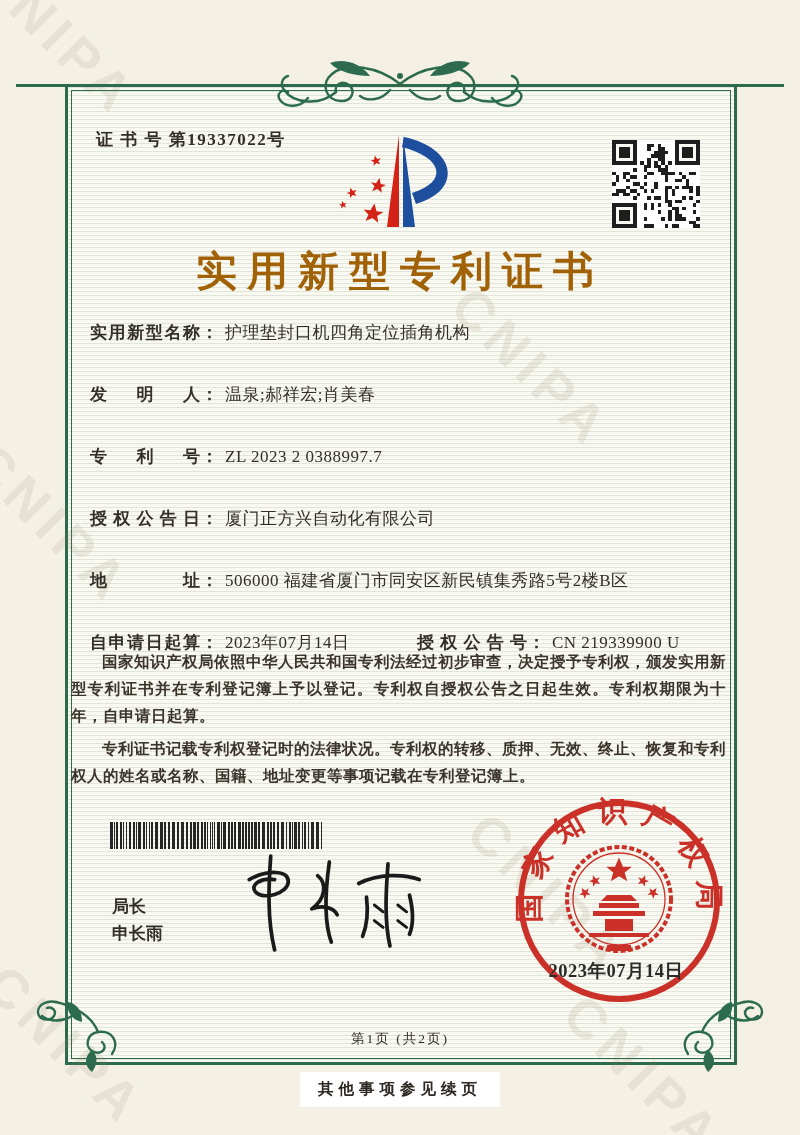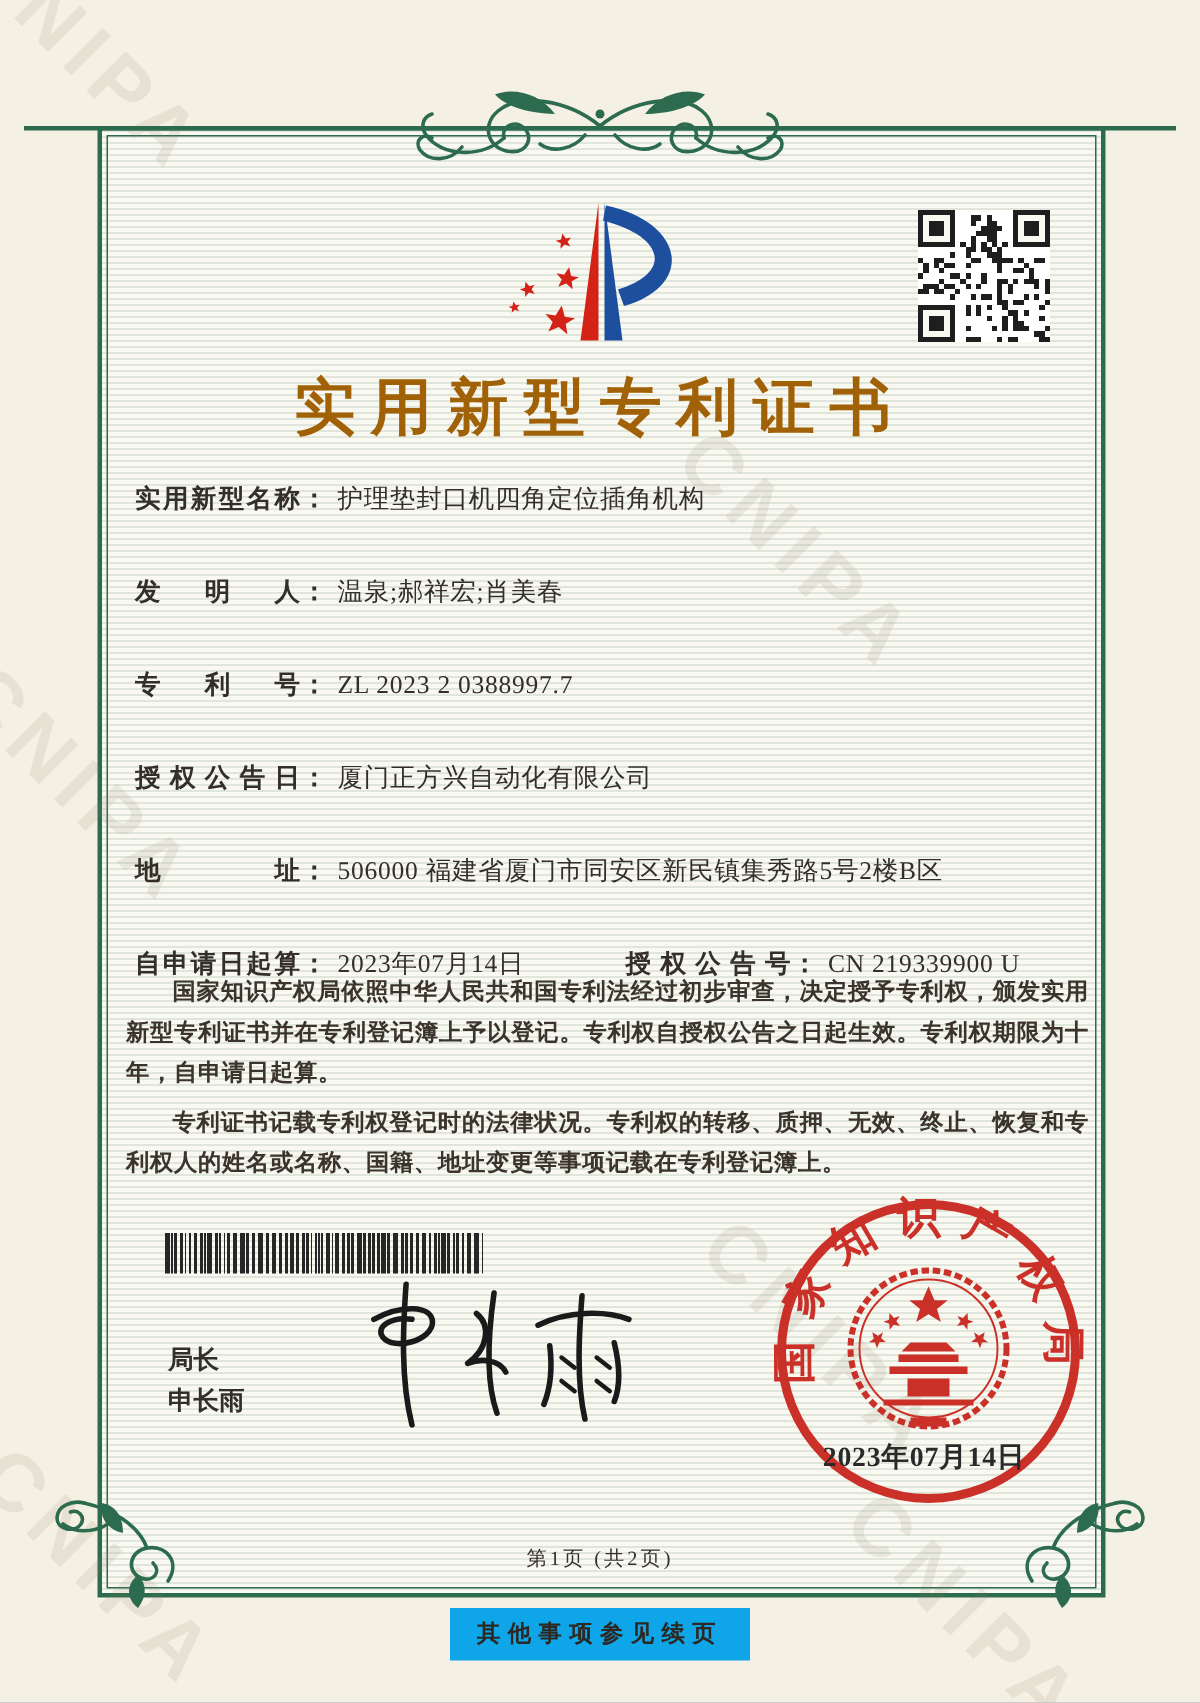--- a/index.html
+++ b/index.html
@@ -42,41 +42,41 @@
   .title{
     position:absolute; left:0; right:0; top:244px; text-align:center;
     font-size:41px; font-weight:700; letter-spacing:10px; color:#a16207; z-index:2;
   }
   .fields{position:absolute; left:90px; right:70px; top:320px; display:flex; flex-direction:column; gap:36px; z-index:2;}
   .frow{font-size:17px; line-height:26px; white-space:nowrap;}
   .flabel{display:inline-block; width:110px; text-align:justify; text-align-last:justify; font-weight:600;}
   .fcolon{font-weight:600; margin:0 7px 0 1px;}
   .fvalue{letter-spacing:0.5px;}
   .fvalue1{display:inline-block; width:192px;}
-  .paras{position:absolute; left:84px; right:74px; top:648px; z-index:2;}
+  .paras{position:absolute; left:71px; right:74px; top:648px; z-index:2;}
   .paras p{
     margin:0 0 6px 0; font-size:15.5px; line-height:27px; text-indent:2em;
     text-align:justify; font-weight:600; color:#3b342d; letter-spacing:0.5px;
   }
   .barcode{position:absolute; left:110px; top:822px; width:212px; height:27px; z-index:2;}
   .signer{position:absolute; left:112px; top:895px; z-index:2;
     font-family:"Liberation Sans","DejaVu Sans",sans-serif; font-weight:700; font-size:17px;}
   .signer div{margin-bottom:4px;}
   .signature{position:absolute; left:216px; top:850px; width:215px; height:108px; z-index:2;}
   .seal{position:absolute; left:513px; top:795px; width:212px; height:212px; z-index:3; opacity:0.93;}
   .seal-stroke{stroke:var(--seal-red); fill:none;}
   .seal-fill{fill:var(--seal-red);}
   .seal-text{fill:var(--seal-red); font-weight:700; font-size:29px; letter-spacing:13px;
     font-family:"Liberation Serif","DejaVu Serif",serif;}
   .seal-date{fill:#1b1b1b; font-weight:700; font-size:18.5px; letter-spacing:0.5px;
     font-family:"Liberation Serif","DejaVu Serif",serif;}
   .page-ind{position:absolute; left:0; right:0; top:1030px; text-align:center; font-size:13.5px; letter-spacing:2px; z-index:2;}
   .note-wrap{position:absolute; left:0; right:0; top:1072px; text-align:center; z-index:2;}
   .note{
-    display:inline-block; background:#0ea5e9; padding:7px 18px; font-size:15.5px;
+    display:inline-block; background:#ffffff; padding:7px 18px; font-size:15.5px;
     letter-spacing:5px; color:#2d2archive822;} 
   .note{color:#2d2822; font-weight:600;}
   .sig-stroke{stroke:#1a1a1a; stroke-width:3.8; fill:none; stroke-linecap:round; stroke-linejoin:round;}
 </style>
 </head>
 <body>
 
 <div id="page">
 
   <span class="wm" style="left:-42px; top:4px;">CNIPA</span>
@@ -119,20 +119,21 @@
   </svg>
   <svg class="corner-orn left orn" viewBox="0 0 92 86">
     <path d="M10,62 C2,50 10,38 24,40 C36,42 38,56 28,60 C20,63 14,56 20,50"></path>
     <path d="M24,40 C30,24 48,14 66,10"></path>
     <path d="M66,10 C74,8 84,12 84,20 C84,28 72,30 68,24 C65,19 70,14 75,16"></path>
     <path class="fill" d="M40,30 C50,28 56,20 54,10 C44,12 40,20 40,30 Z"></path>
     <path class="fill" d="M30,58 C38,64 38,74 30,80 C24,72 24,64 30,58 Z"></path>
     <path d="M50,24 C60,30 72,30 80,24"></path>
   </svg>
 
+  <div class="certno">证 书 号 第19337022号</div>
 
   <svg class="logo" viewBox="0 0 182 110">
     <defs>
       <path id="star" d="M0,-10 L2.94,-3.09 L9.51,-3.09 L4.2,1.18 L6.1,7.6 L0,3.8 L-6.1,7.6 L-4.2,1.18 L-9.51,-3.09 L-2.94,-3.09 Z"></path>
     </defs>
     <g style="fill:var(--logo-red)">
       <use href="#star" transform="translate(46,31) scale(0.55) rotate(-12)"></use>
       <use href="#star" transform="translate(48,56) scale(0.8) rotate(10)"></use>
       <use href="#star" transform="translate(22,63) scale(0.55) rotate(-18)"></use>
       <use href="#star" transform="translate(43,84) scale(1.05) rotate(8)"></use>

